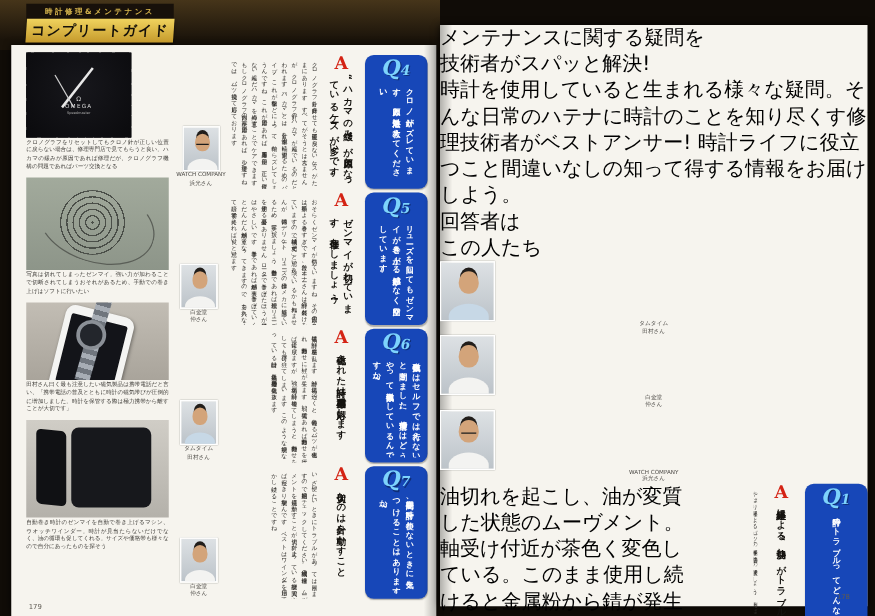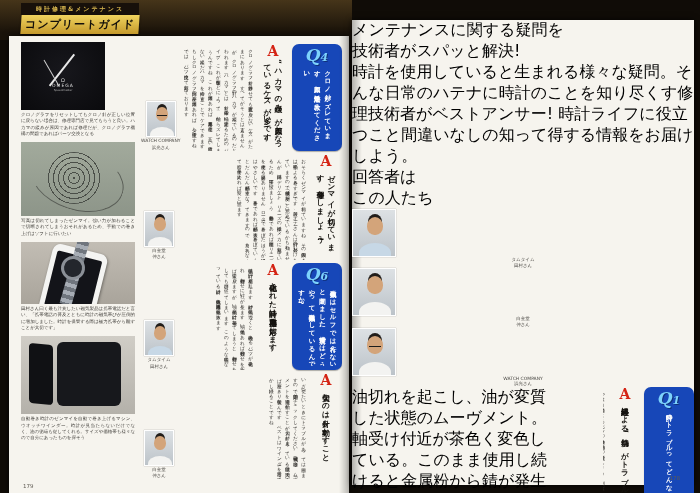--- a/index.html
+++ b/index.html
@@ -144,20 +144,24 @@
       <div class="pcell">
         <div class="pt">
             <i class="gl"></i>
           </div>
         <div class="plabel">WATCH COMPANY</div>
         <div class="plabel">浜光さん</div>
       </div>
     </div>
 
     <div class="qa">
+      <div class="qbox">
+        <div class="qmark"><span>Q</span><span class="qn">5</span></div>
+        <div class="qtext">リューズを回してもゼンマイが巻き上がる感触がなく空回りしています。</div>
+      </div>
       <div class="ahead">
         <div class="amark">A</div>
         <div class="atext">ゼンマイが切れています。修理をしましょう!</div>
       </div>
       <div class="abody">おそらくゼンマイが切れていますね。その原因の多くは「手動による巻きすぎ」です。普段、オーナーさんは時計の外装だけを見ていますので「機械は頑丈だ!」と思い込んでいるかも知れませんが、内部はデリケート。リューズの操作はメカに直結しているため、丁寧に扱いましょう。自動巻きであれば無理にリューズを使用する必要はありません。ローターで巻き上げたほうが機械にはやさしいです。手巻きであれば感触が大事。巻き上げていくとだんだん感触が重くなってきますので、力を入れなくて済む手前で終えれば良いと思います</div>
       <div class="pcell">
         <div class="pt"></div>
         <div class="plabel">白金堂</div>
         <div class="plabel">仲さん</div>
       </div>
@@ -174,20 +178,24 @@
       </div>
       <div class="abody">磁気は時計の精度を乱します。時計が磁気に近づくと、磁性あるパーツが磁化され、時刻合わせに狂いが生じます。弱い磁気であれば時刻合わせを行えば正常に戻りますが、強い磁気が時計に帯磁してしまうと、時刻合わせをしても再び狂ってしまいます。このような状態になっている時計は、磁気抜き専用機器で磁気を抜きます</div>
       <div class="pcell">
         <div class="pt blue"></div>
         <div class="plabel">タムタイム</div>
         <div class="plabel">田村さん</div>
       </div>
     </div>
 
     <div class="qa">
+      <div class="qbox">
+        <div class="qmark"><span>Q</span><span class="qn">7</span></div>
+        <div class="qtext">長期間、時計を使わないときに気をつけることはありますか?</div>
+      </div>
       <div class="ahead">
         <div class="amark">A</div>
         <div class="atext">大切なのは針を動かすこと</div>
       </div>
       <div class="abody">いざ使いたいときにトラブルがあっては困りますので定期的にチェックしてください。機械式の場合は、ムーヴメントを適度に動かすことが大切。針が止まっている状態は人間で言えば寝たきり状態なんです。ベストはワインダーを活用して動かし続けることですね</div>
       <div class="pcell">
         <div class="pt"></div>
         <div class="plabel">白金堂</div>
         <div class="plabel">仲さん</div>
       </div>

